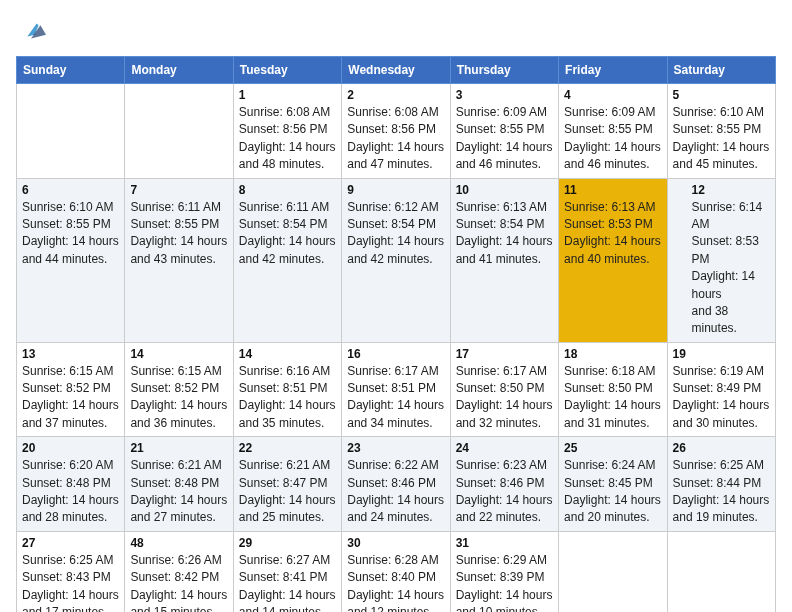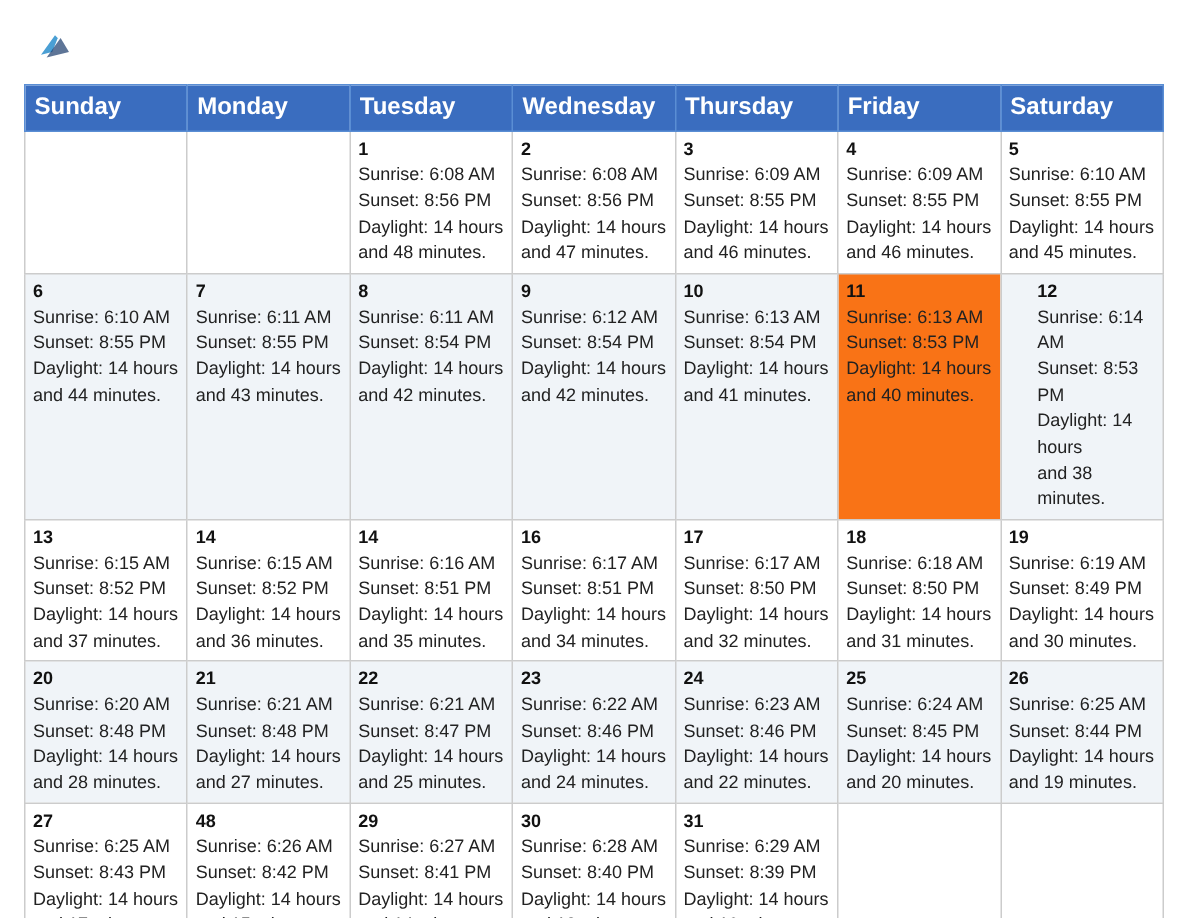--- a/index.html
+++ b/index.html
@@ -51,21 +51,21 @@
     .calendar {
       width: 100%;
       border-collapse: collapse;
       font-size: 11px;
     }
     .calendar th {
       background: #3a6dbf;
       color: #fff;
       text-align: left;
       padding: 6px 6px;
-      font-size: 16px;
+      font-size: 12px;
       font-weight: bold;
       border: 1px solid #5a8ed4;
     }
     .calendar td {
       border: 1px solid #ccc;
       vertical-align: top;
       padding: 4px 5px;
       width: 108px;
       min-height: 75px;
       background: #fff;
@@ -163,21 +163,21 @@
           <div class="day-info">Sunrise: 6:11 AM<br>Sunset: 8:54 PM<br>Daylight: 14 hours<br>and 42 minutes.</div>
         </td>
         <td style="background: rgb(240, 244, 248);">
           <span class="day-number">9</span>
           <div class="day-info">Sunrise: 6:12 AM<br>Sunset: 8:54 PM<br>Daylight: 14 hours<br>and 42 minutes.</div>
         </td>
         <td style="background: rgb(240, 244, 248);">
           <span class="day-number">10</span>
           <div class="day-info">Sunrise: 6:13 AM<br>Sunset: 8:54 PM<br>Daylight: 14 hours<br>and 41 minutes.</div>
         </td>
-        <td style="background: #f97316;">
+        <td style="background: #eab308;">
           <span class="day-number">11</span>
           <div class="day-info">Sunrise: 6:13 AM<br>Sunset: 8:53 PM<br>Daylight: 14 hours<br>and 40 minutes.</div>
         </td>
         <td style="background: rgb(240, 244, 248); padding-left: 24px;">
           <span class="day-number">12</span>
           <div class="day-info">Sunrise: 6:14 AM<br>Sunset: 8:53 PM<br>Daylight: 14 hours<br>and 38 minutes.</div>
         </td>
       </tr>
       <tr>
         <td>

